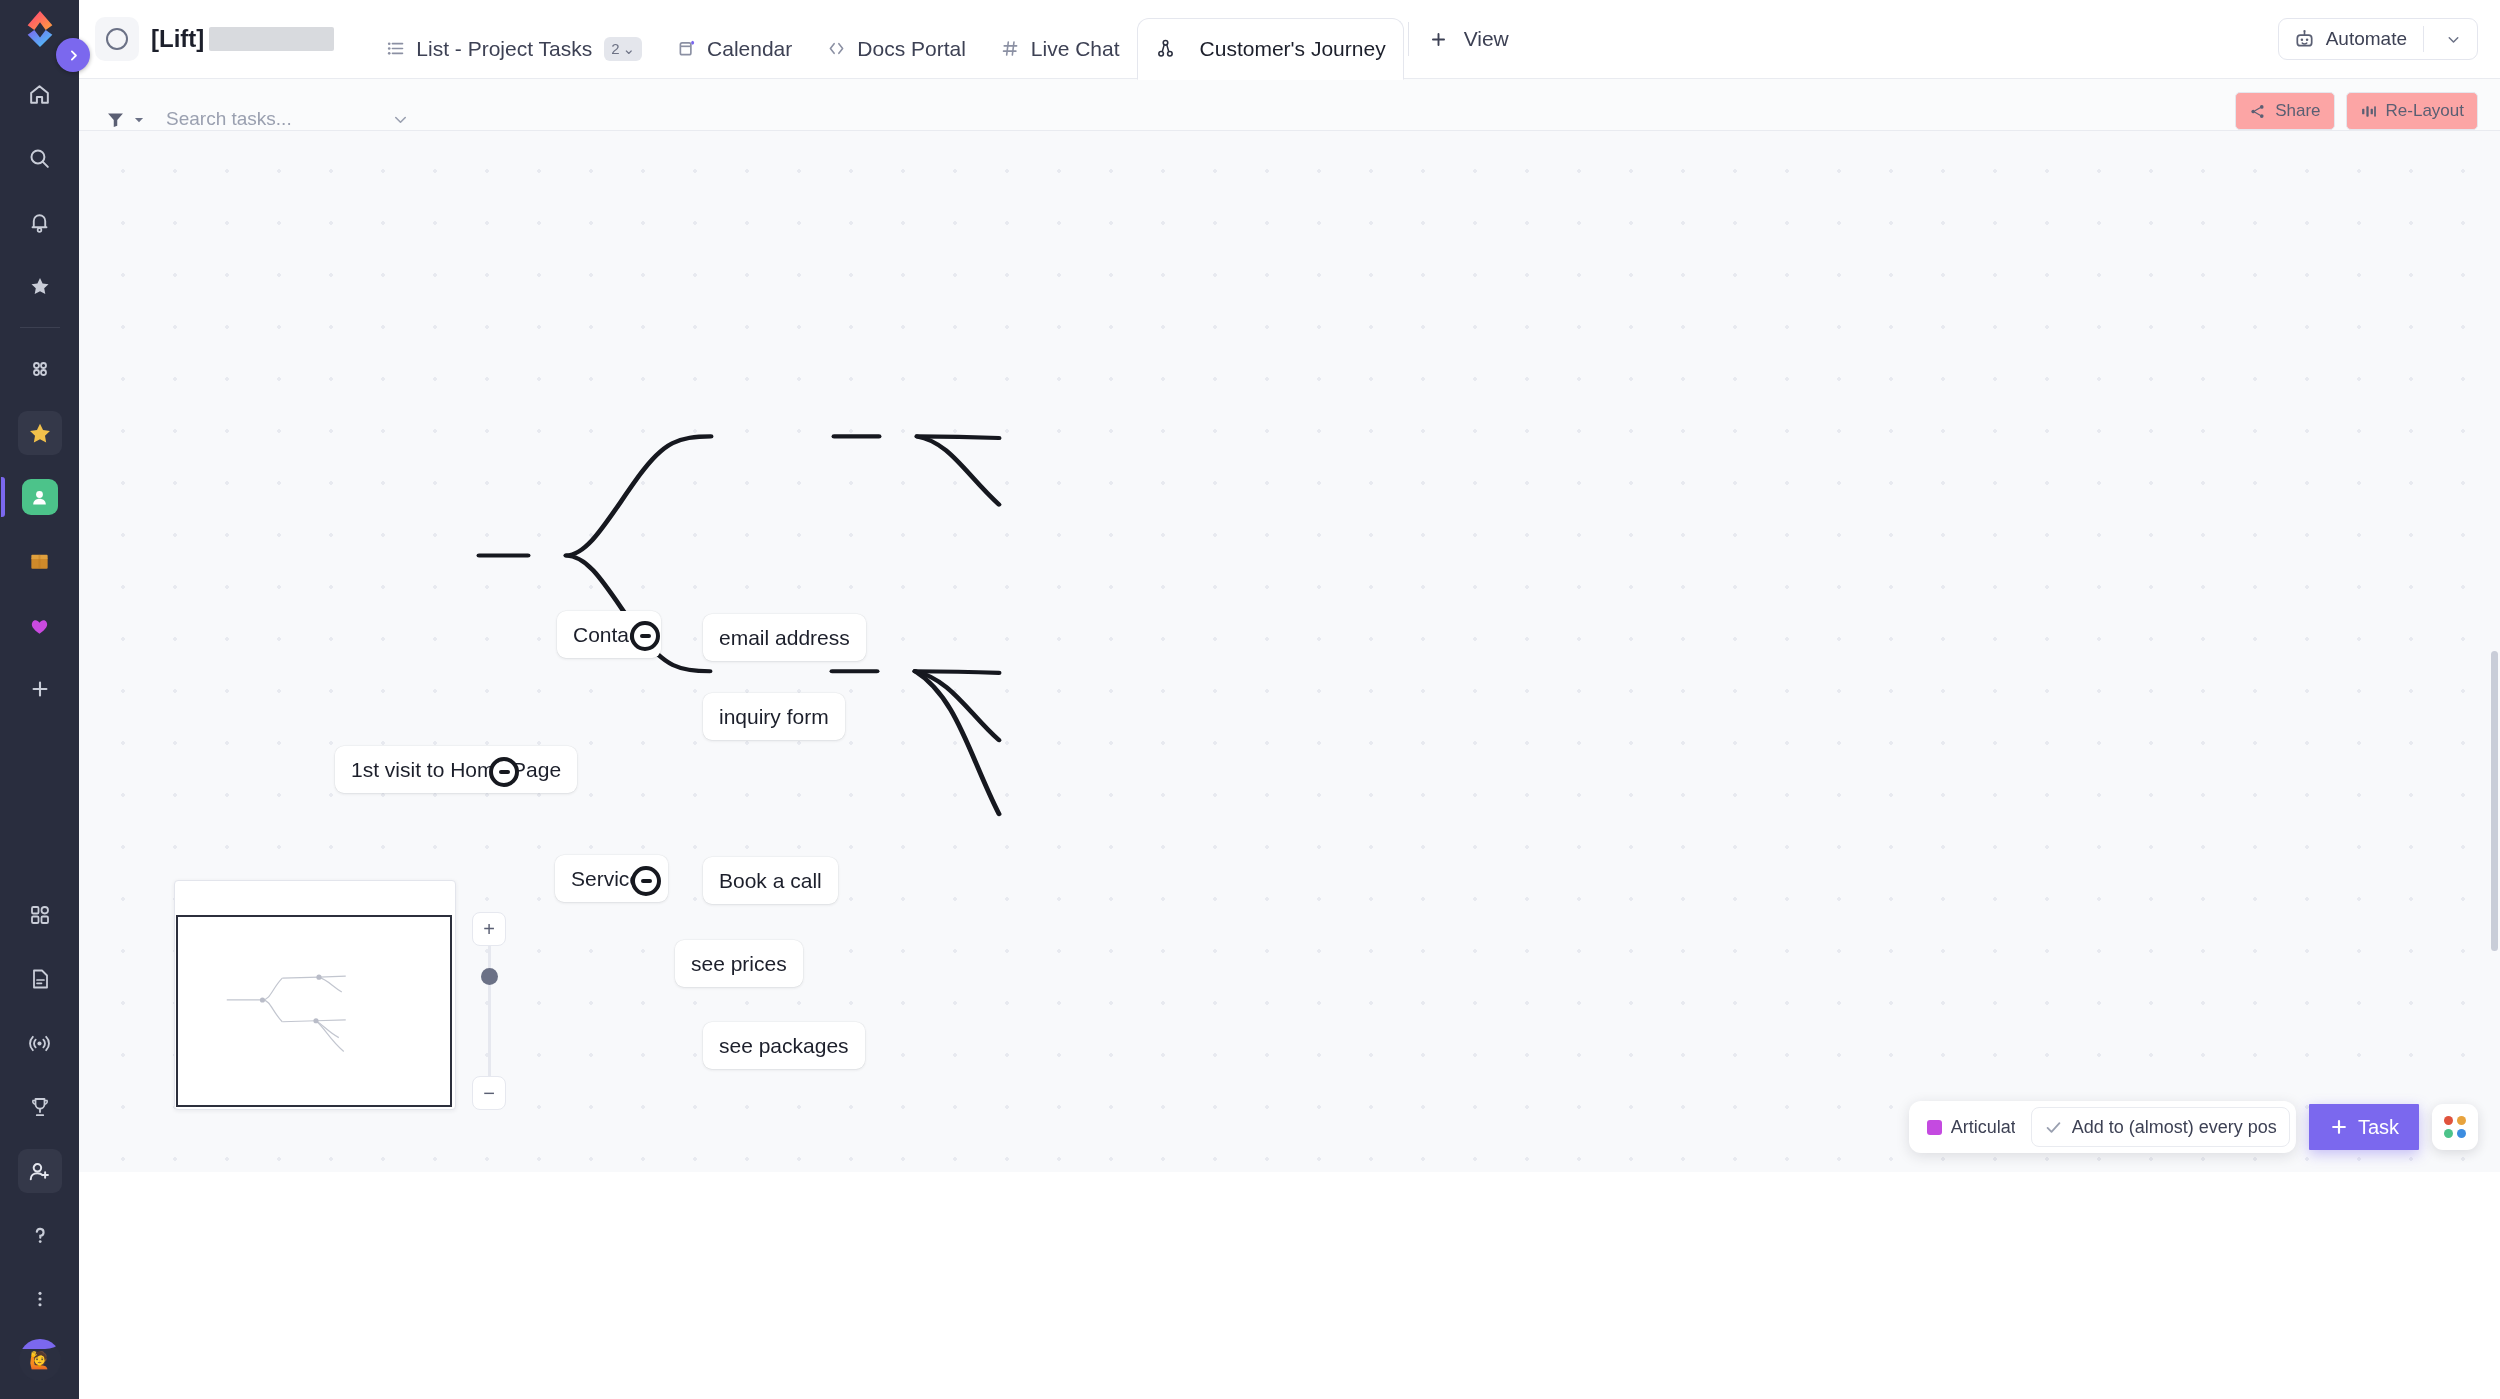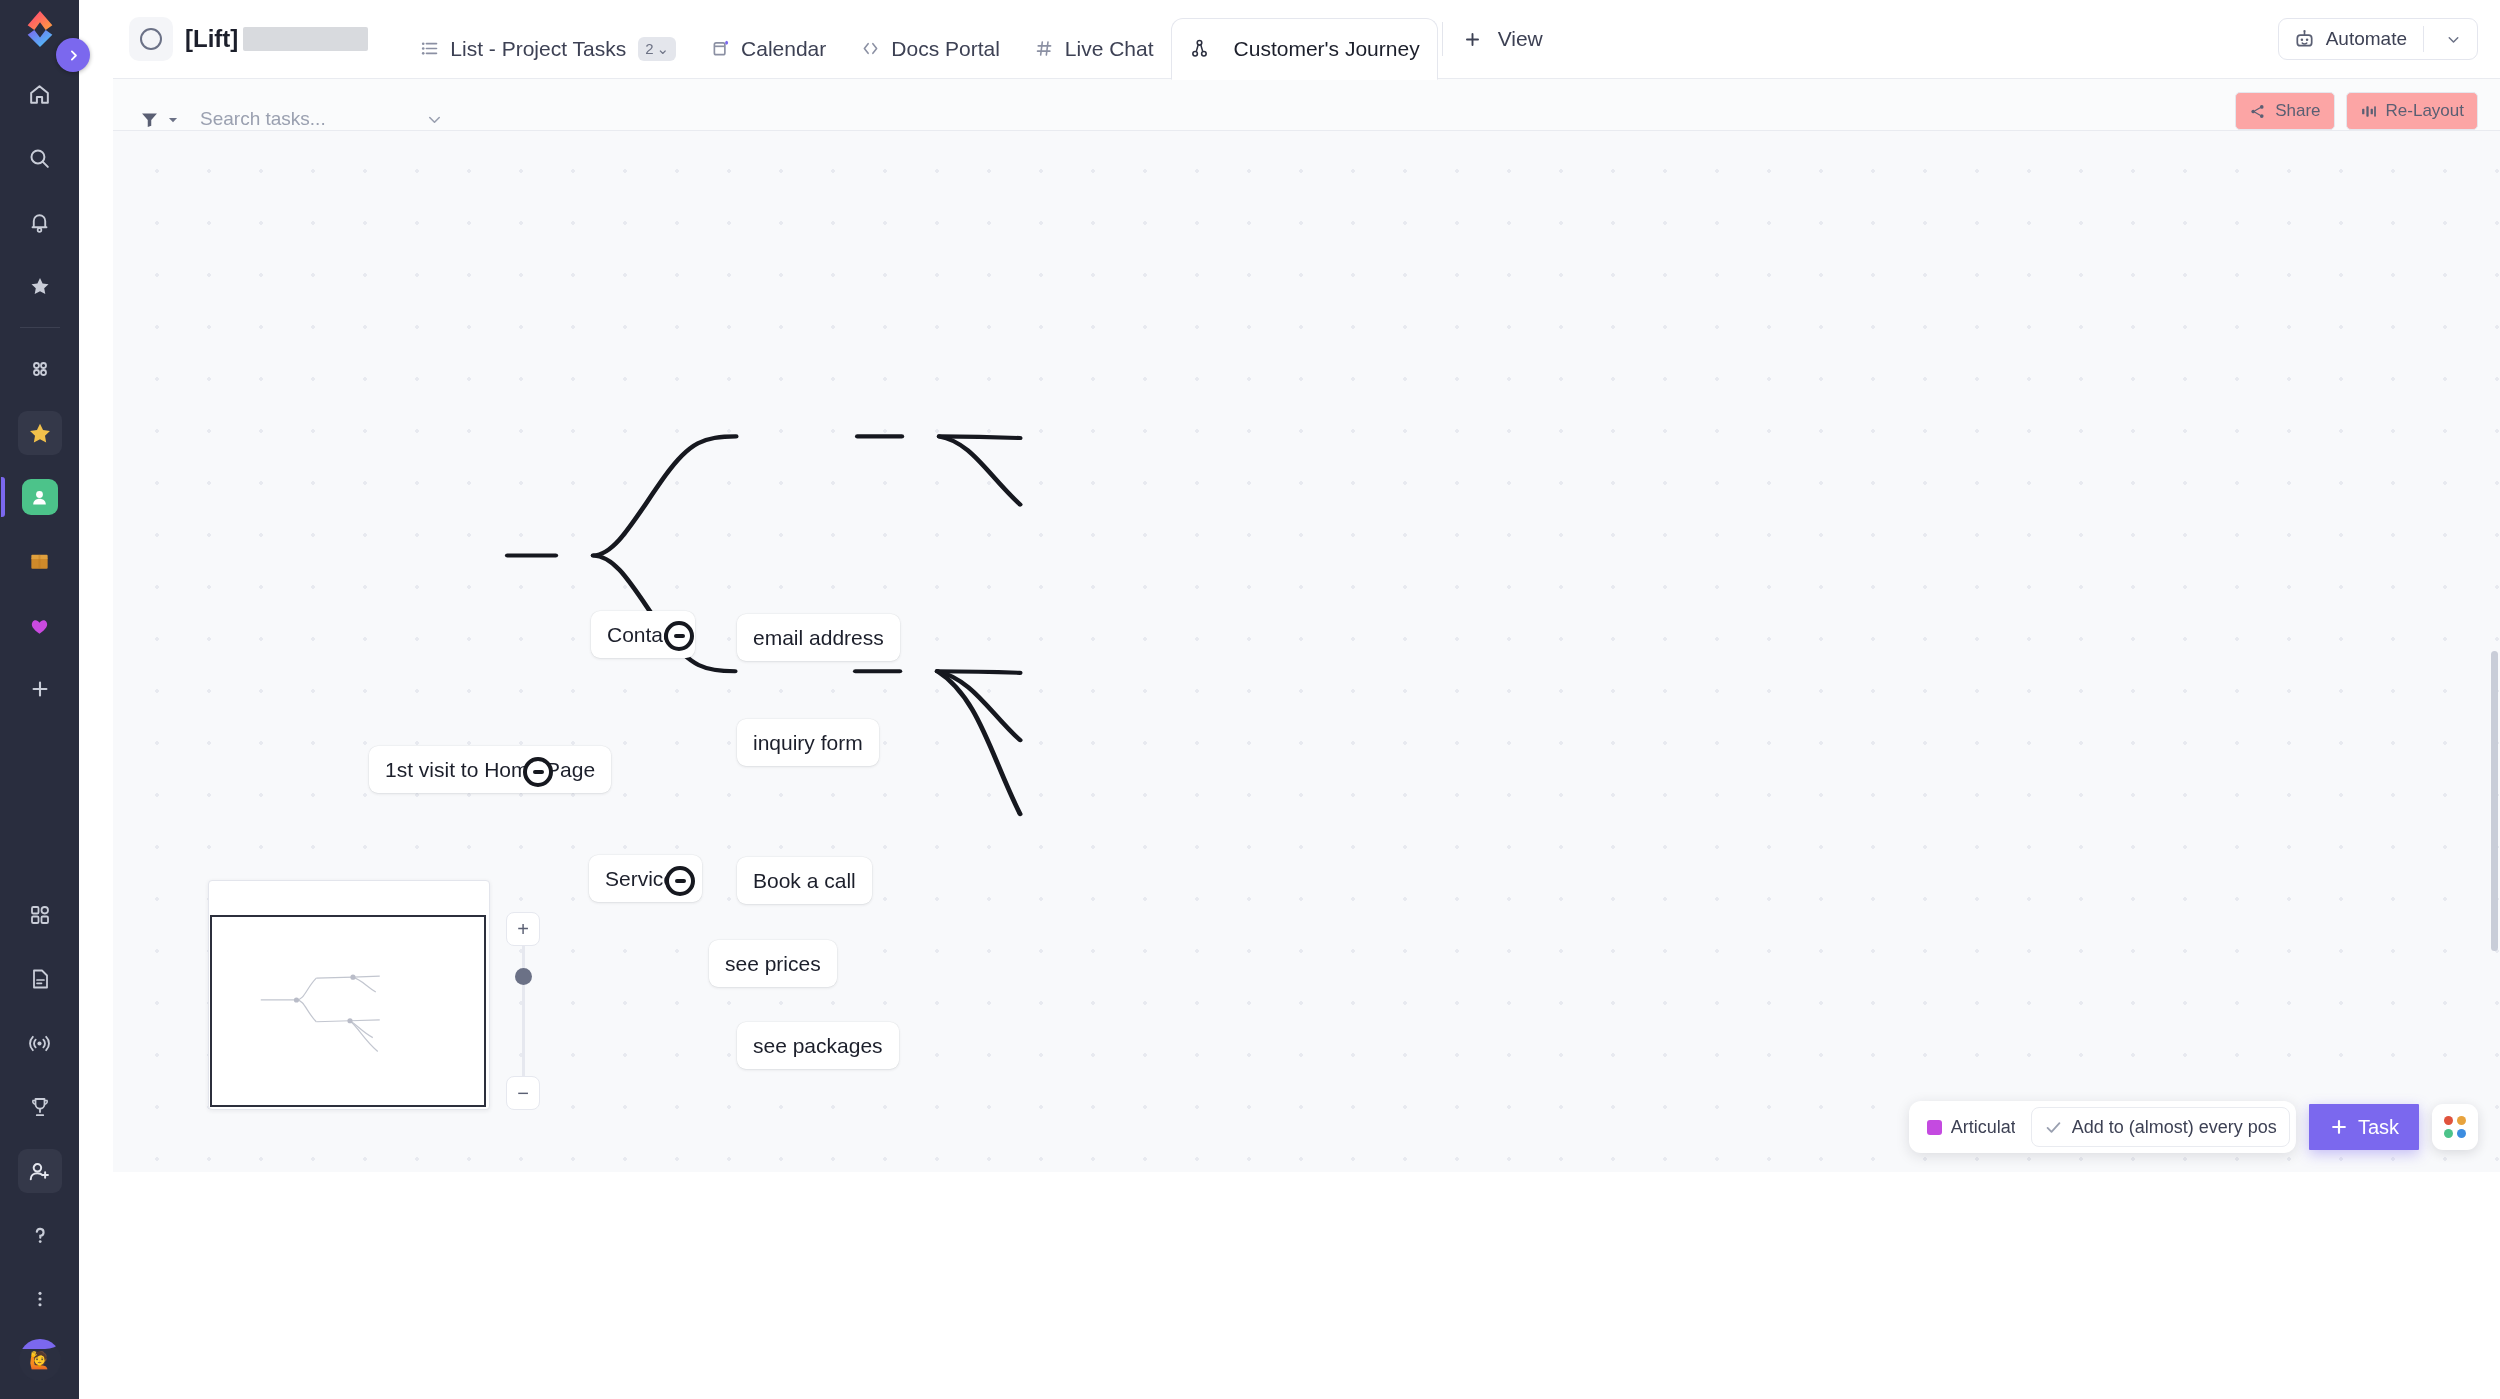--- a/index.html
+++ b/index.html
@@ -41,21 +41,21 @@
     display: flex; align-items: center; justify-content: center;
     font-size: 17px; color: #e0b341; margin: 8px 0 12px 0; position: relative; overflow: hidden;
   }
   .video-pill {
     position: absolute; left: -16px; bottom: 32px; width: 66px; height: 48px;
     background: #7b68ee; border-radius: 0 26px 26px 0; display: flex;
     align-items: center; justify-content: flex-end; padding-right: 13px; z-index: 5;
   }
 
   
-  .main { flex: 1; display: flex; flex-direction: column; height: 1172px; position: relative; min-width: 0; padding-left: 34px; }
+  .main { flex: 1; display: flex; flex-direction: column; height: 1172px; position: relative; min-width: 0; }
 
   
   .topbar {
     height: 79px; background: #fff; display: flex; align-items: center;
     border-bottom: 1px solid #e9ebf0; padding: 0 22px 0 16px; flex: 0 0 79px; position: relative; z-index: 20;
   }
   .ws-circle {
     width: 44px; height: 44px; border-radius: 10px; background: #f4f5f8;
     display: flex; align-items: center; justify-content: center; margin-right: 12px;
   }
@@ -480,21 +480,21 @@
 
       <div class="node" style="left:478px; top:480px;">
         <span>Contact</span>
       </div>
       <div class="collapse-btn" style="left:551px; top:490px;">
         <i></i>
       </div>
       <div class="node" style="left:624px; top:483px;">
         <span>email address</span>
       </div>
-      <div class="node" style="left:624px; top:588px;">
+      <div class="node" style="left:624px; top:562px;">
         <span>inquiry form</span>
       </div>
 
       <div class="node" style="left:476px; top:724px;">
         <span>Services</span>
       </div>
       <div class="collapse-btn" style="left:552px; top:735px;">
         <i></i>
       </div>
       <div class="node" style="left:624px; top:726px;">

